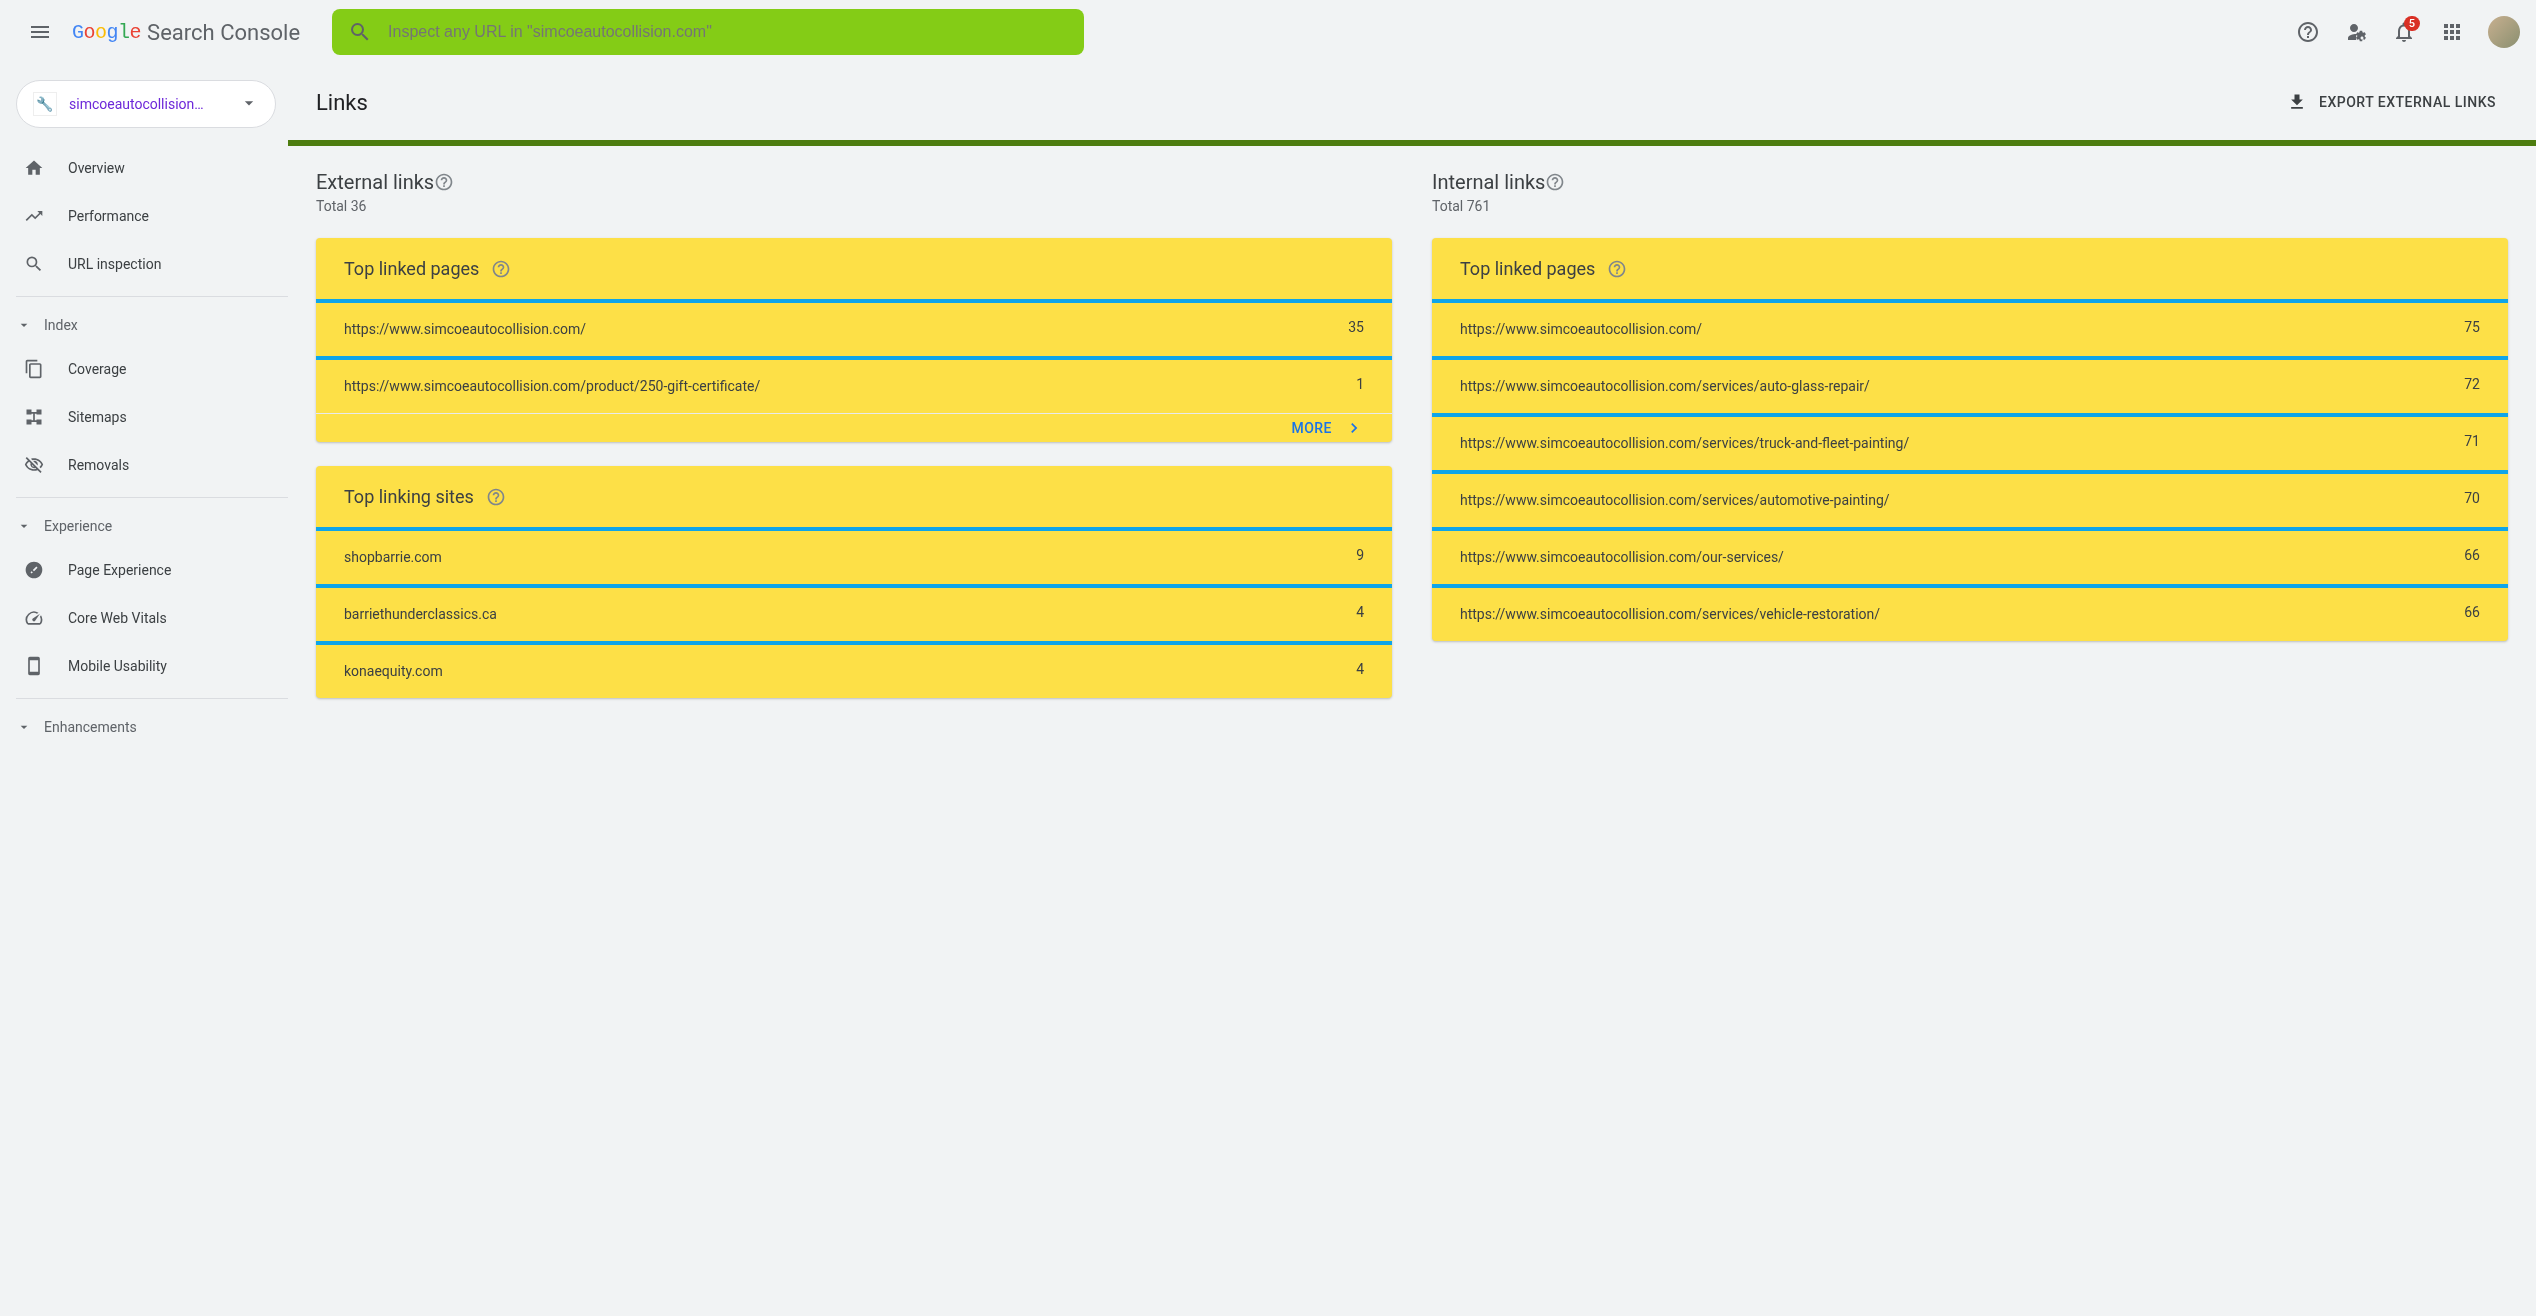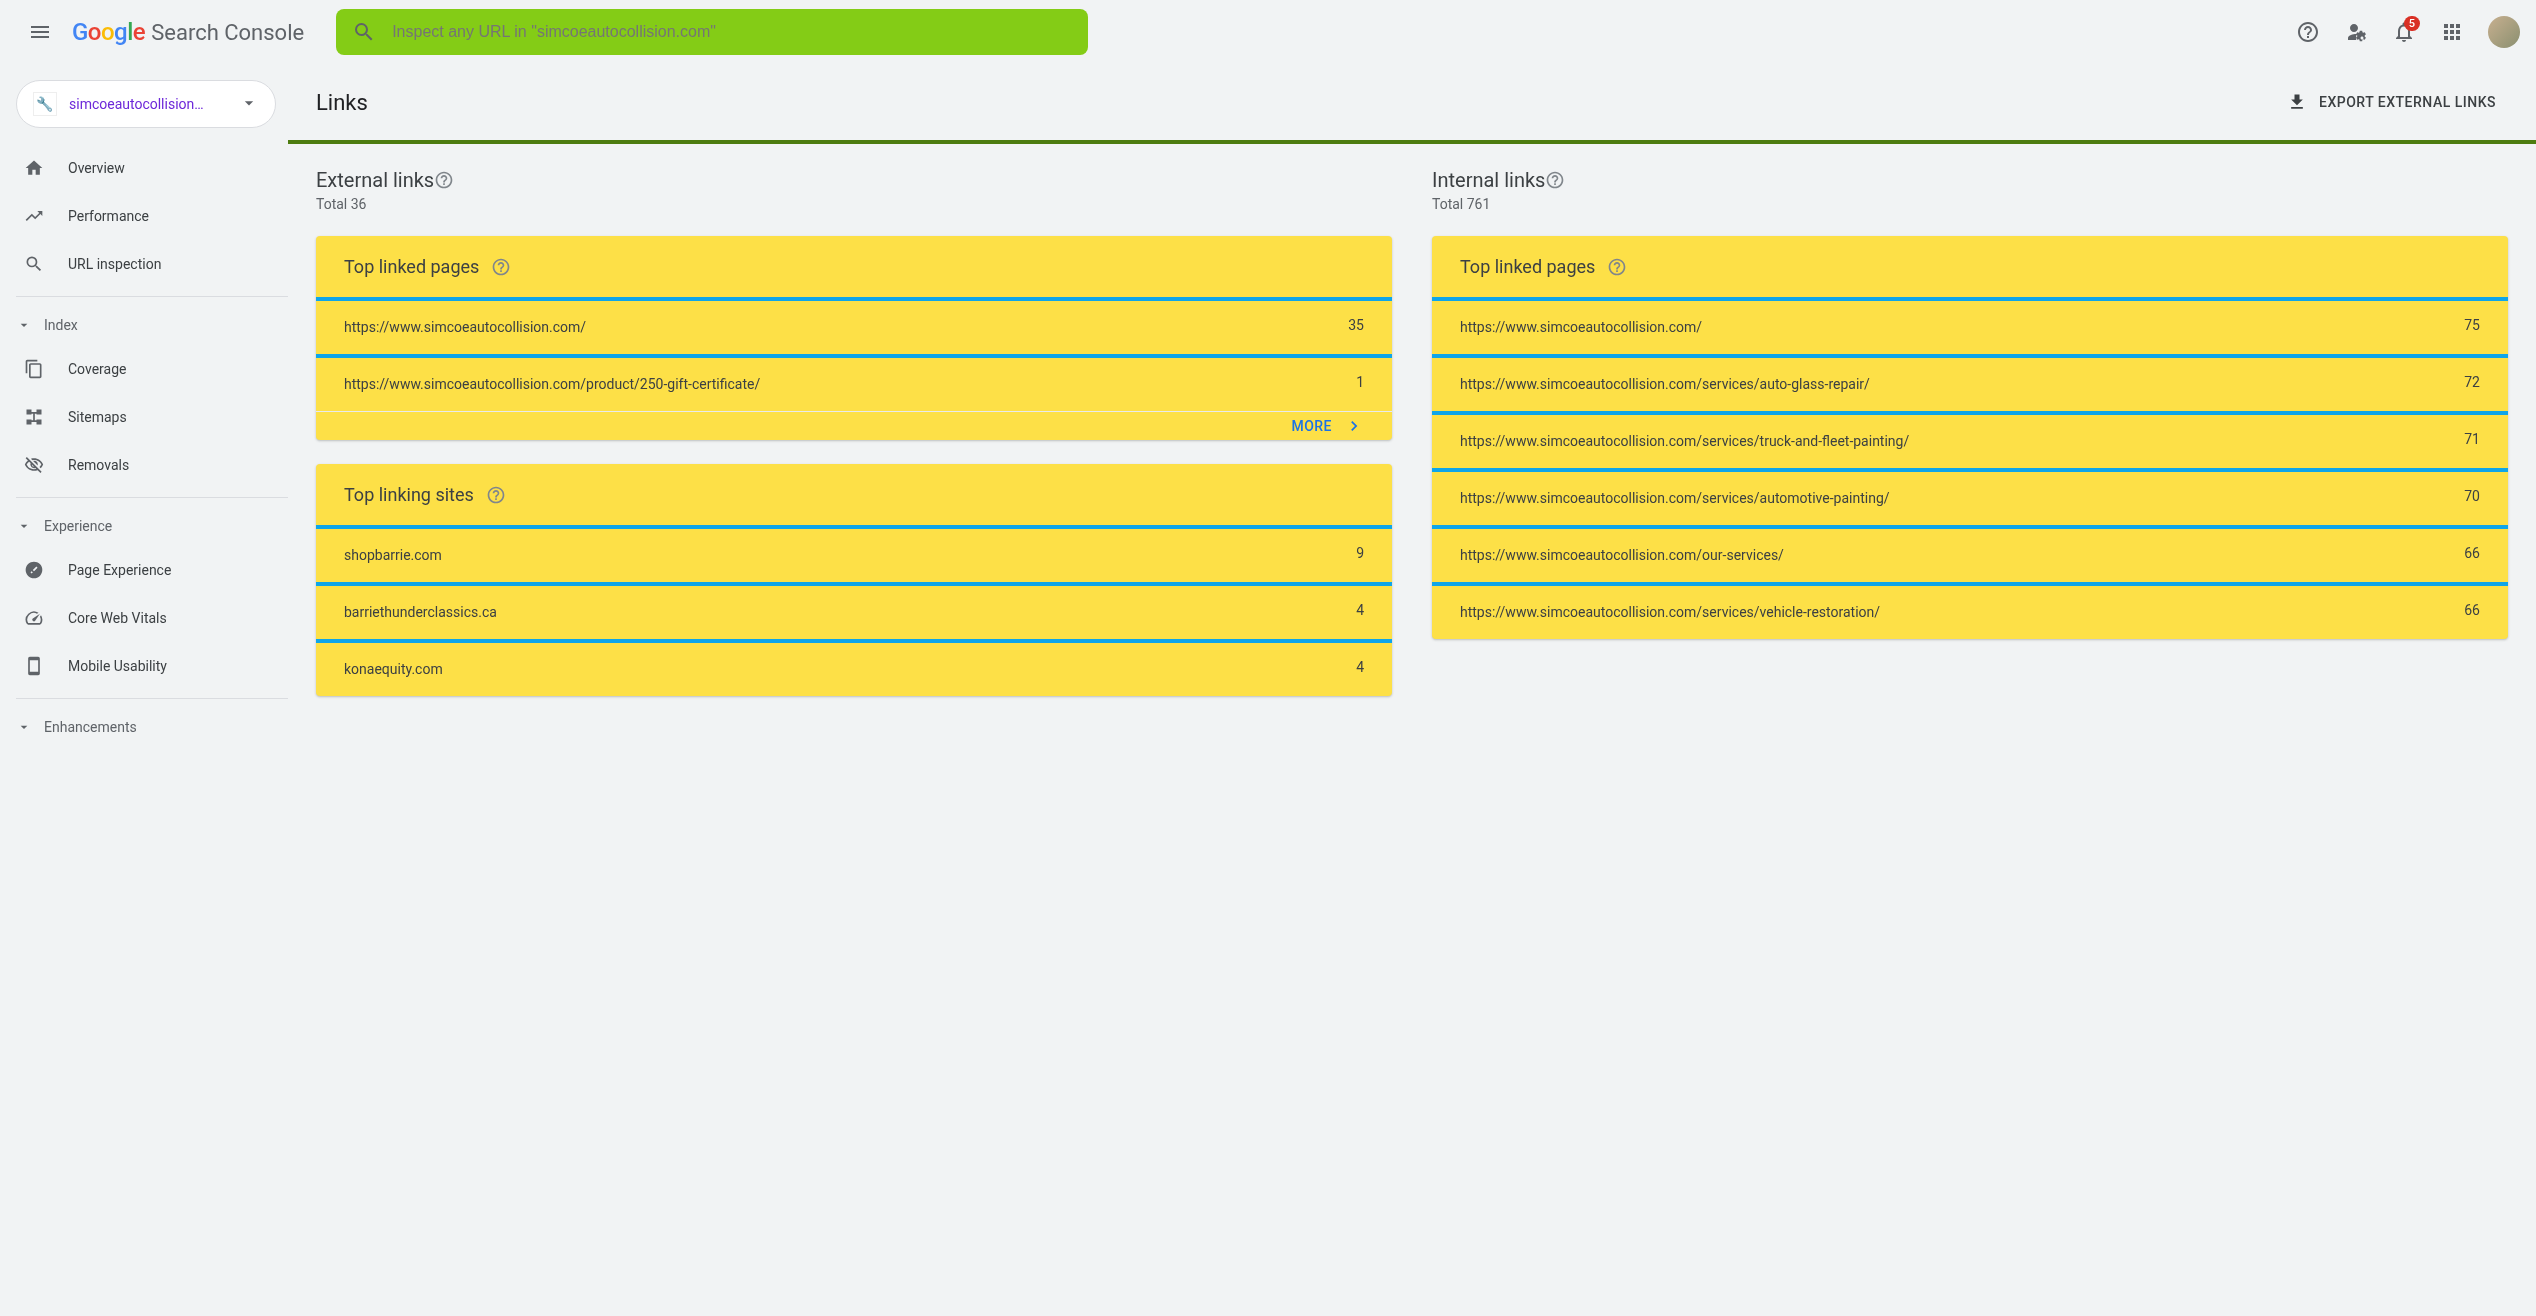--- a/index.html
+++ b/index.html
@@ -20,21 +20,21 @@
     gap: 8px;
   }
   .menu-btn {
     width: 48px; height: 48px;
     display:flex; align-items:center; justify-content:center;
     border-radius: 50%;
     cursor: pointer;
   }
   .menu-btn svg { fill: #5f6368; }
   .logo-area { display:flex; align-items:center; gap:6px; margin-right:24px; }
-  .google-logo { font-size: 24px; font-weight: 500; letter-spacing: -0.5px; }
+  .google-logo { font-size: 20px; font-weight: 500; letter-spacing: -0.5px; font-family: Liberation Mono, monospace; }
   .google-logo .g1 { color:#4285f4; }
   .google-logo .g2 { color:#ea4335; }
   .google-logo .g3 { color:#fbbc05; }
   .google-logo .g4 { color:#4285f4; }
   .google-logo .g5 { color:#34a853; }
   .google-logo .g6 { color:#ea4335; }
   .app-name { color:#5f6368; font-size:22px; font-weight:400; }
   .searchbar {
     flex: 1;
     max-width: 752px;
@@ -109,21 +109,21 @@
     height:40px; display:flex; align-items:center; gap:12px;
     padding: 0 16px; color:#5f6368; font-size:14px; cursor:pointer;
   }
   .nav-section svg { fill:#5f6368; width:16px; height:16px; }
 
   
   .main { flex:1; padding: 0 0 24px; min-width:0; }
   .page-header {
     display:flex; align-items:center; justify-content:space-between;
     padding: 20px 28px;
-    border-bottom:4px solid #4d7c0f;
+    border-bottom:6px solid #4d7c0f;
   }
   .page-title { font-size:22px; font-weight:400; color:#202124; }
   .export-btn {
     display:flex; align-items:center; gap:12px;
     color:#3c4043; font-size:14px; font-weight:500;
     letter-spacing:0.5px; cursor:pointer;
     padding: 8px 12px;
   }
   .export-btn svg { fill:#3c4043; }
 

